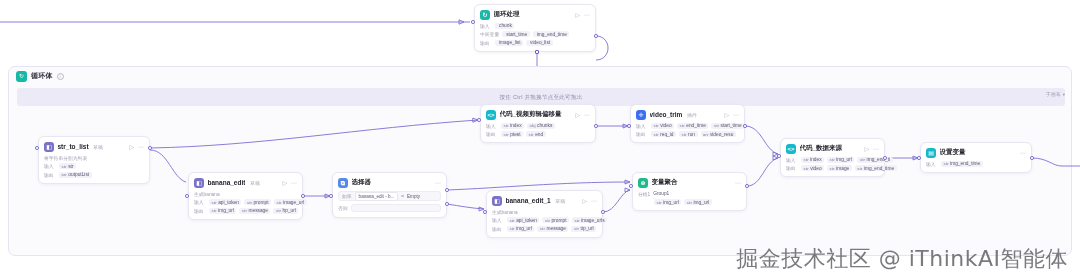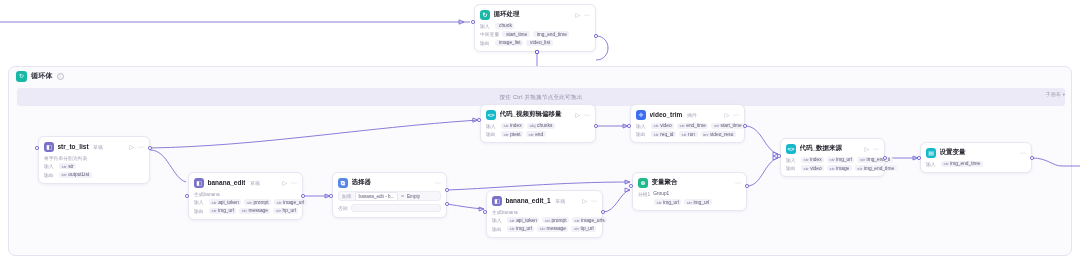--- a/index.html
+++ b/index.html
@@ -580,14 +580,15 @@
       <span class="port-label">输入</span>
       <span class="chip">
           <span class="t">str</span>
           <span>img_end_time</span>
         </span>
     </div>
   </div>
   <div class="dot" style="left:917px; top:156px;"></div>
   <div class="dot" style="left:1030px; top:156px;"></div>
 
+  <div class="watermark">掘金技术社区 @ iThinkAI智能体</div>
 
 </div>
 
 </body></html>

